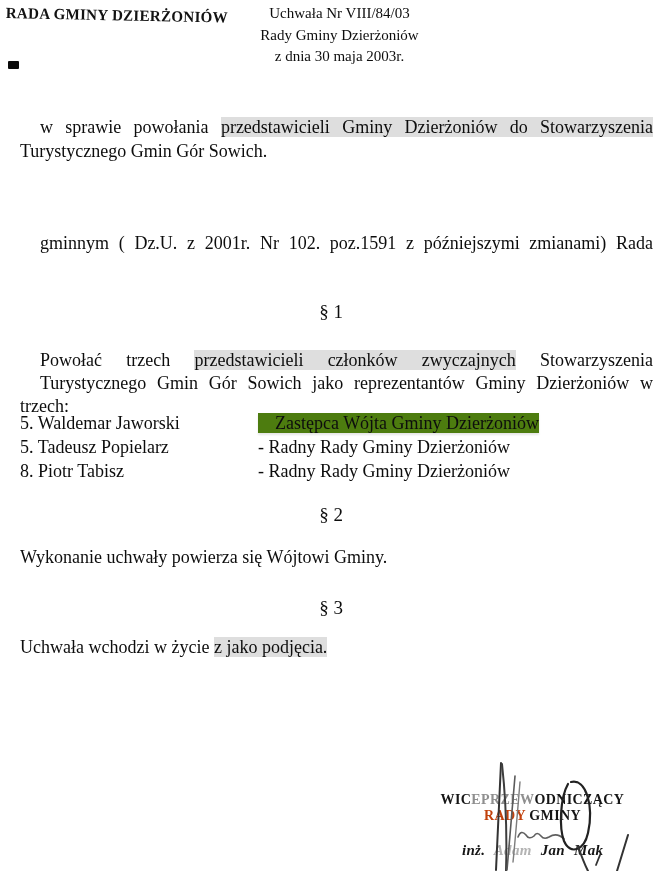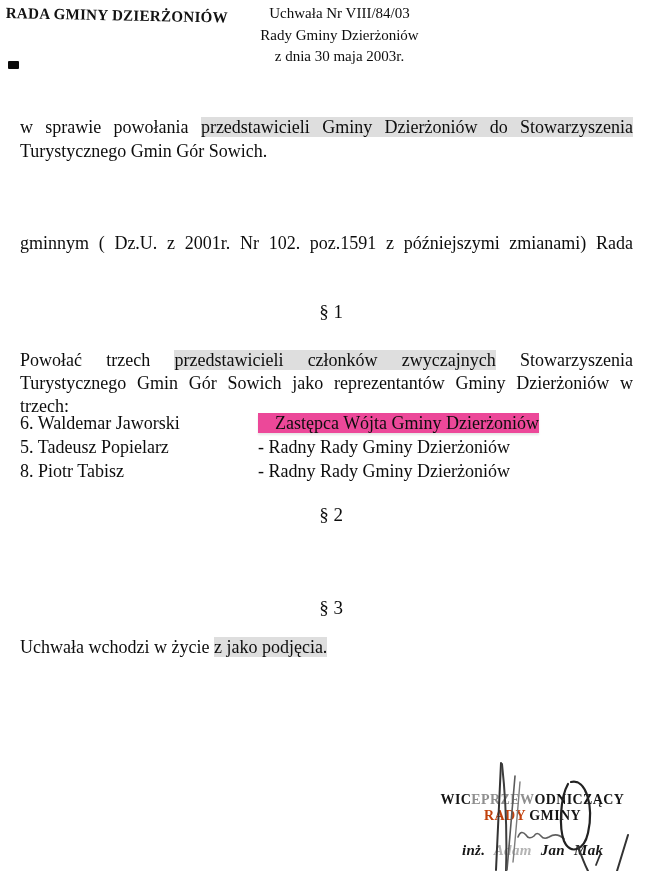--- a/index.html
+++ b/index.html
@@ -35,25 +35,25 @@
   }
 
   .ink-blot {
     left: 8px; top: 61px; width: 11px; height: 8px;
     background: #0a0a0a; border-radius: 1px;
   }
 
   
   .txt { font-size: 18px; line-height: 23px; white-space: nowrap; }
   .blk { left: 20px; width: 613px; }
-  .just { white-space: normal; text-align: justify; text-align-last: justify; }
+  .just { white-space: normal; text-align: justify; text-align-last: justify; margin-left: 20px; }
   .heading { left: 20px; width: 613px; text-align: center; font-size: 19px; text-indent: 9px; }
 
   .smudge { background: #dedede; }
-  .smudge-strong { background: #ec4899; box-shadow: 0 2px 2px rgba(0,0,0,0.10); text-align: right; }
+  .smudge-strong { background: #4d7c0f; box-shadow: 0 2px 2px rgba(0,0,0,0.10); text-align: right; }
 
   
   .member-name { left: 20px; }
   .member-role { left: 258px; }
   .role-indent { padding-left: 17px; }
 
   
   .sig-stamp {
     left: 420px; width: 225px;
     text-align: center;
@@ -98,30 +98,31 @@
   <div class="abs blk txt" style="top:140px">Turystycznego Gmin Gór Sowich.</div>
 
   <div class="abs blk txt just" style="top:232px">gminnym ( Dz.U. z 2001r. Nr 102. poz.1591 z późniejszymi zmianami) Rada</div>
 
   <div class="abs txt heading" style="top:300px">§ 1</div>
 
   <div class="abs blk txt just" style="top:349px"><span>Powołać trzech </span><span class="smudge">przedstawicieli członków zwyczajnych</span><span> Stowarzyszenia</span></div>
   <div class="abs blk txt just" style="top:372px">Turystycznego Gmin Gór Sowich jako reprezentantów Gminy Dzierżoniów w</div>
   <div class="abs blk txt" style="top:395px">trzech:</div>
 
-  <div class="abs txt member-name" style="top:412px">6. Waldemar Jaworski</div>
+  <div class="abs txt member-name" style="top:412px">5. Waldemar Jaworski</div>
   <div class="abs txt member-role" style="top:412px"><span class="smudge-strong role-indent">Zastępca Wójta Gminy Dzierżoniów</span></div>
 
   <div class="abs txt member-name" style="top:436px">5. Tadeusz Popielarz</div>
   <div class="abs txt member-role" style="top:436px">- Radny Rady Gminy Dzierżoniów</div>
 
   <div class="abs txt member-name" style="top:460px">8. Piotr Tabisz</div>
   <div class="abs txt member-role" style="top:460px">- Radny Rady Gminy Dzierżoniów</div>
 
   <div class="abs txt heading" style="top:503px">§ 2</div>
+  <div class="abs blk txt" style="top:546px">Wykonanie uchwały powierza się Wójtowi Gminy.</div>
 
   <div class="abs txt heading" style="top:596px">§ 3</div>
   <div class="abs blk txt" style="top:636px"><span>Uchwała wchodzi w życie </span><span class="smudge">z jako podjęcia.</span></div>
 
   <div class="abs sig-stamp" style="top:792px"><span>WIC</span><span class="fade">EPRZEW</span><span>ODNICZĄCY</span></div>
   <div class="abs sig-stamp" style="top:808px"><span class="fade2">RADY</span><span> GMINY</span></div>
 
   <div class="abs sig-name"><span>inż. </span><span class="ghost">Adam</span><span> Jan</span><span> Mak</span></div>
 
   <svg class="abs sig-svg" viewBox="0 0 193 113" aria-hidden="true">

